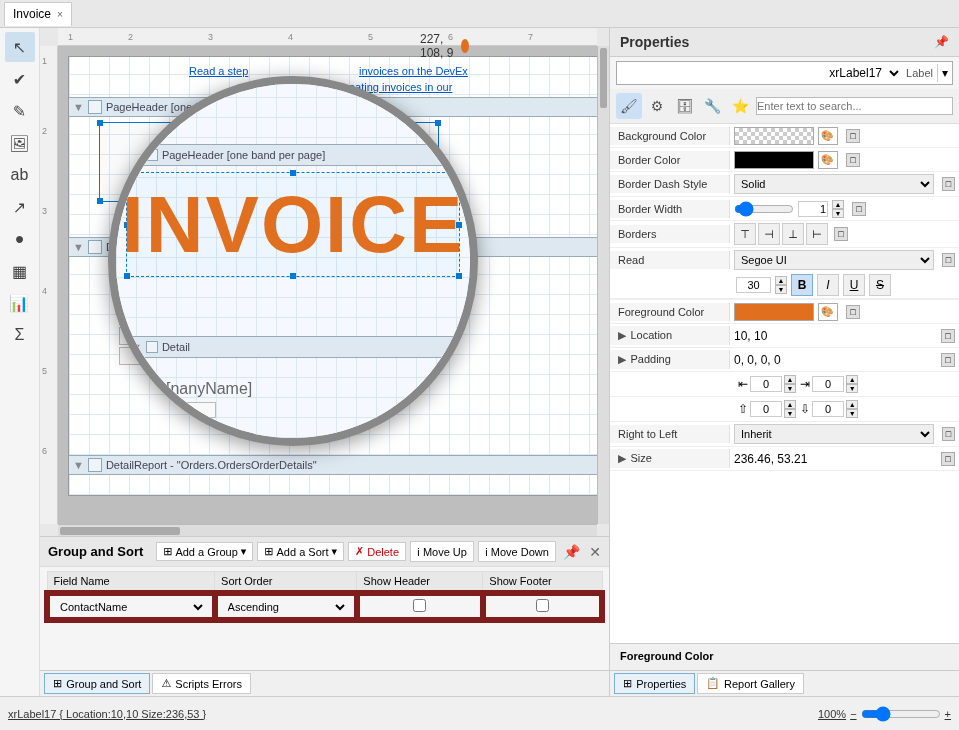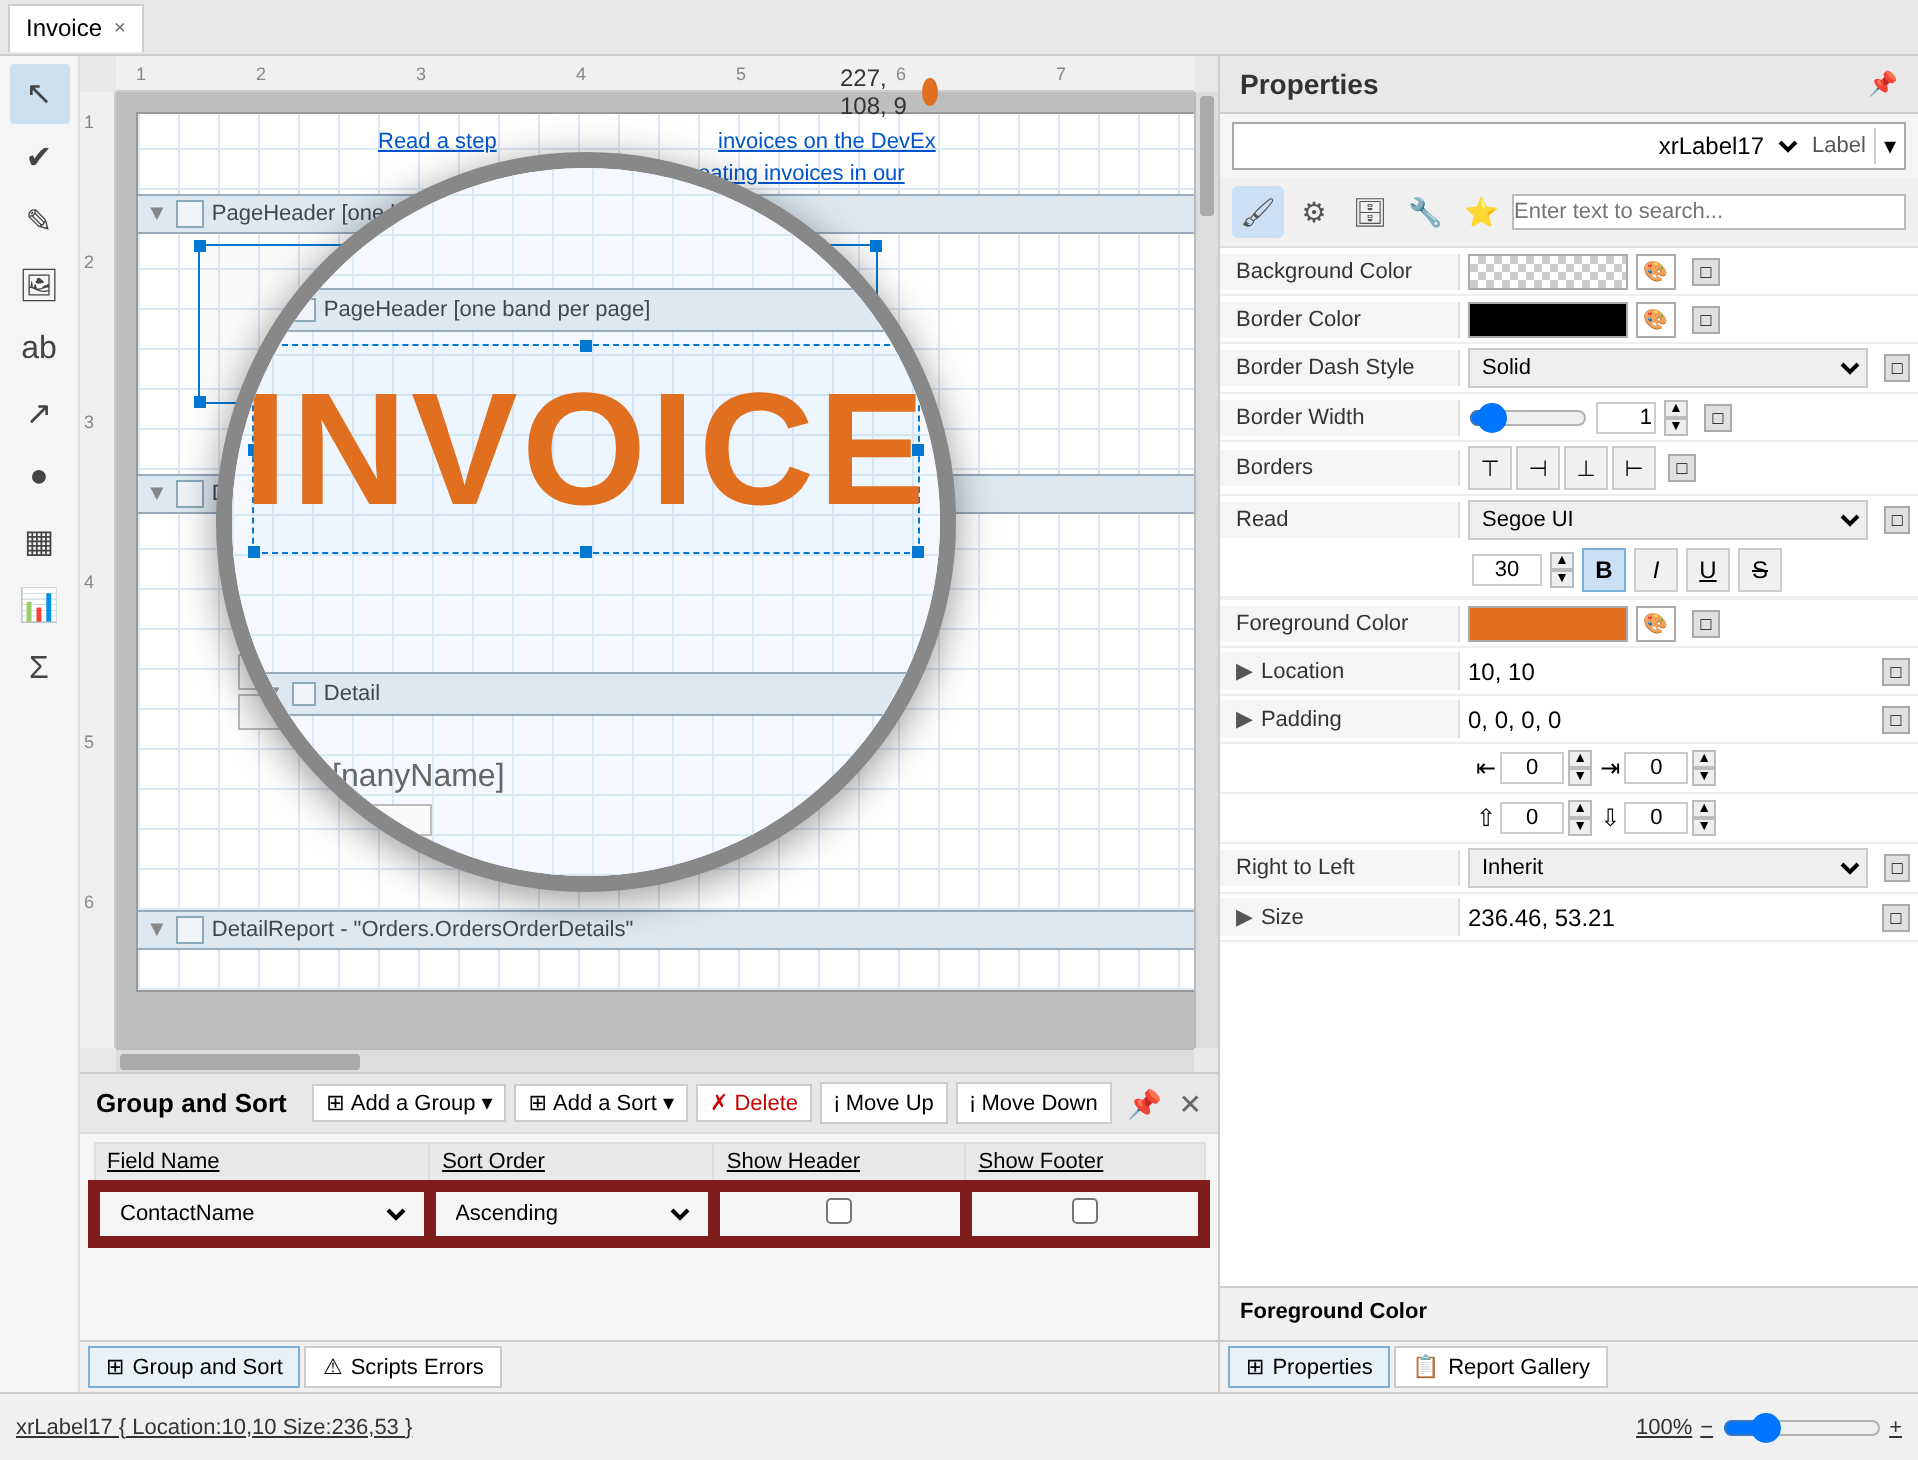--- a/index.html
+++ b/index.html
@@ -267,21 +267,21 @@
                 <span>ℹ</span>
                 <span>Move Down</span>
               </button>
             </div>
             <span class="gs-pin">📌</span>
             <span class="gs-close">✕</span>
           </div>
         </div>
 
         <div style="flex:1; overflow:auto; padding:4px;">
-          <table class="gs-table" style="width:100%;text-decoration:underline;">
+          <table class="gs-table" style="width:100%;">
             <thead>
               <tr>
                 <th>Field Name</th>
                 <th>Sort Order</th>
                 <th>Show Header</th>
                 <th>Show Footer</th>
               </tr>
             </thead>
             <tbody>
               <tr>

